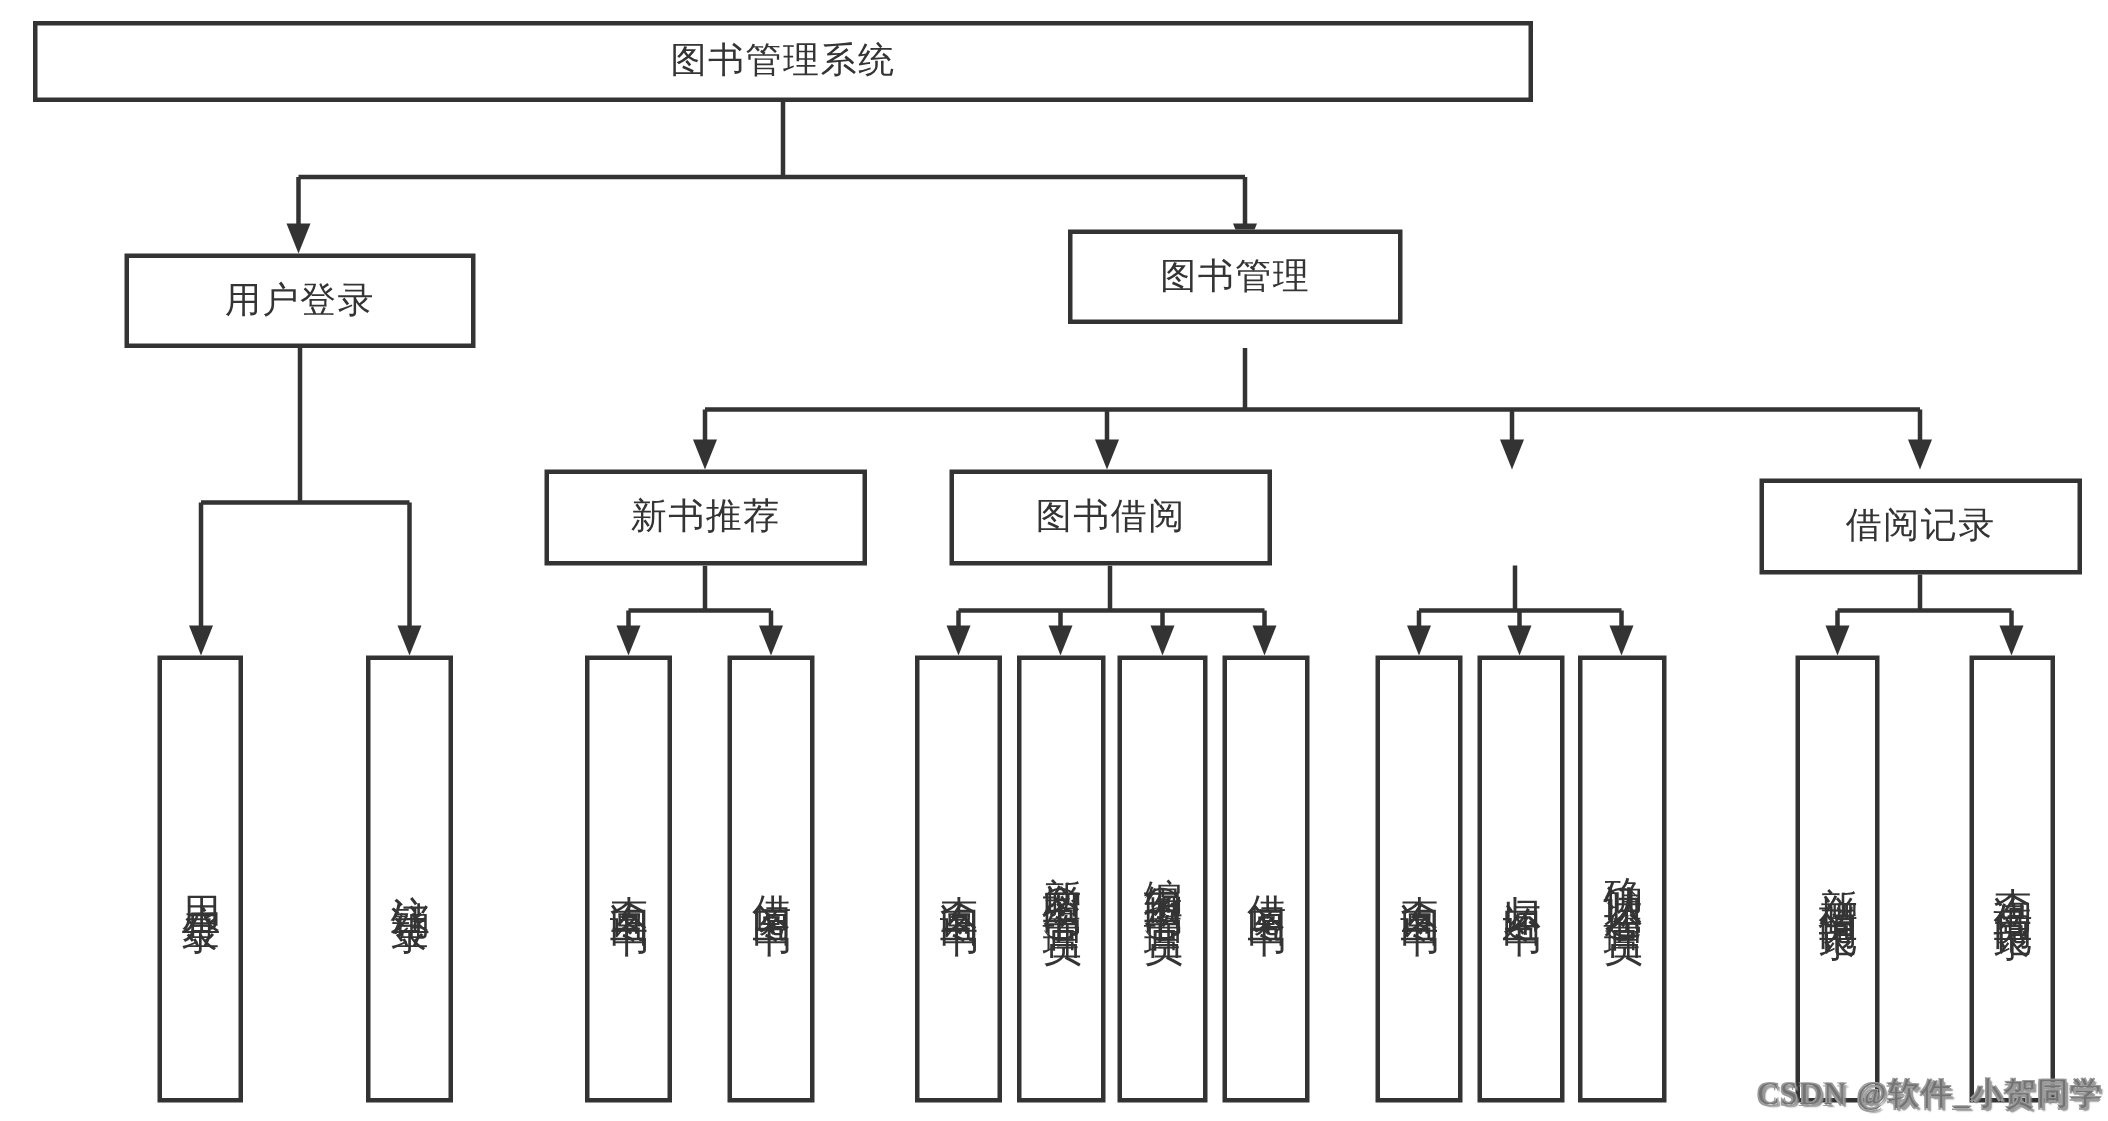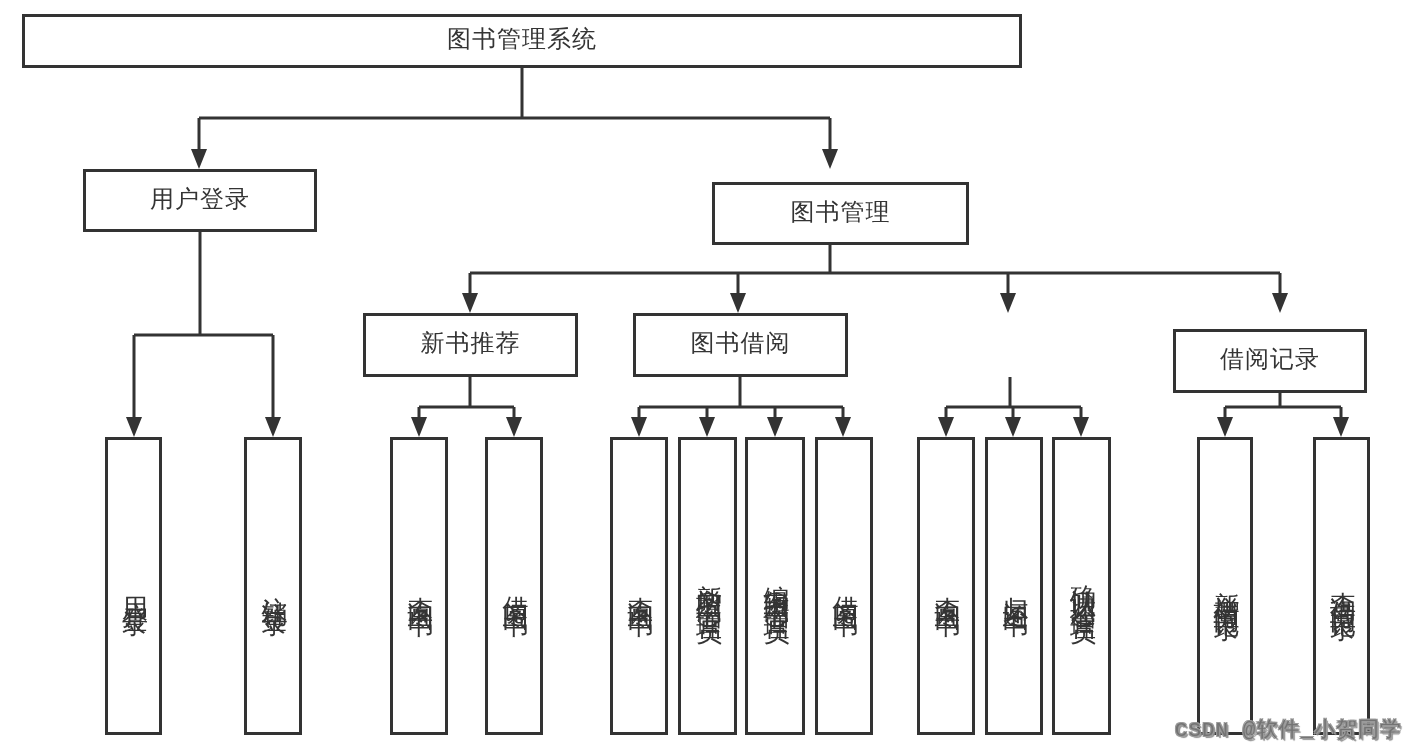--- a/index.html
+++ b/index.html
@@ -1,20 +1,20 @@
 <!DOCTYPE html>
 <html><head>
 <meta charset="utf-8">
 <style>
   html,body{margin:0;padding:0;background:#ffffff;}
   .stage{
     position:relative;
     width:1405px;height:747px;
     background:#ffffff;
-    font-family:Liberation Mono, monospace;
+    font-family:Liberation Serif, serif;
     overflow:hidden;
     border-radius:30px;
   }
   .connector-layer{position:absolute;left:0;top:0;z-index:1;}
   .connector-layer path{stroke:#333333;stroke-width:3;fill:none;}
   .connector-layer polygon{fill:#333333;stroke:none;}
   .node{
     position:absolute;
     box-sizing:border-box;
     border:3px solid #333333;
@@ -93,31 +93,31 @@
     </g>
   </svg>
 
   <div class="node hbox" style="left:22px;top:14px;width:1000px;height:54px">
     <span>图书管理系统</span>
   </div>
 
   <div class="node hbox" style="left:83px;top:169px;width:234px;height:63px">
     <span>用户登录</span>
   </div>
-  <div class="node hbox" style="left:712px;top:182px;width:257px;height:63px">
+  <div class="node hbox" style="left:712px;top:153px;width:223px;height:63px">
     <span>图书管理</span>
   </div>
 
   <div class="node hbox" style="left:633px;top:313px;width:215px;height:64px">
     <span>图书借阅</span>
   </div>
   <div class="node hbox" style="left:363px;top:313px;width:215px;height:64px">
     <span>新书推荐</span>
   </div>
-  <div class="node hbox" style="left:1173px;top:329px;width:194px;height:64px">
+  <div class="node hbox" style="left:1173px;top:319px;width:215px;height:64px">
     <span>借阅记录</span>
   </div>
 
   <div class="node vbox" style="left:105px;top:437px;width:57px;height:298px">
     <span>用户登录</span>
   </div>
   <div class="node vbox" style="left:244px;top:437px;width:58px;height:298px">
     <span>注销登录</span>
   </div>
 

